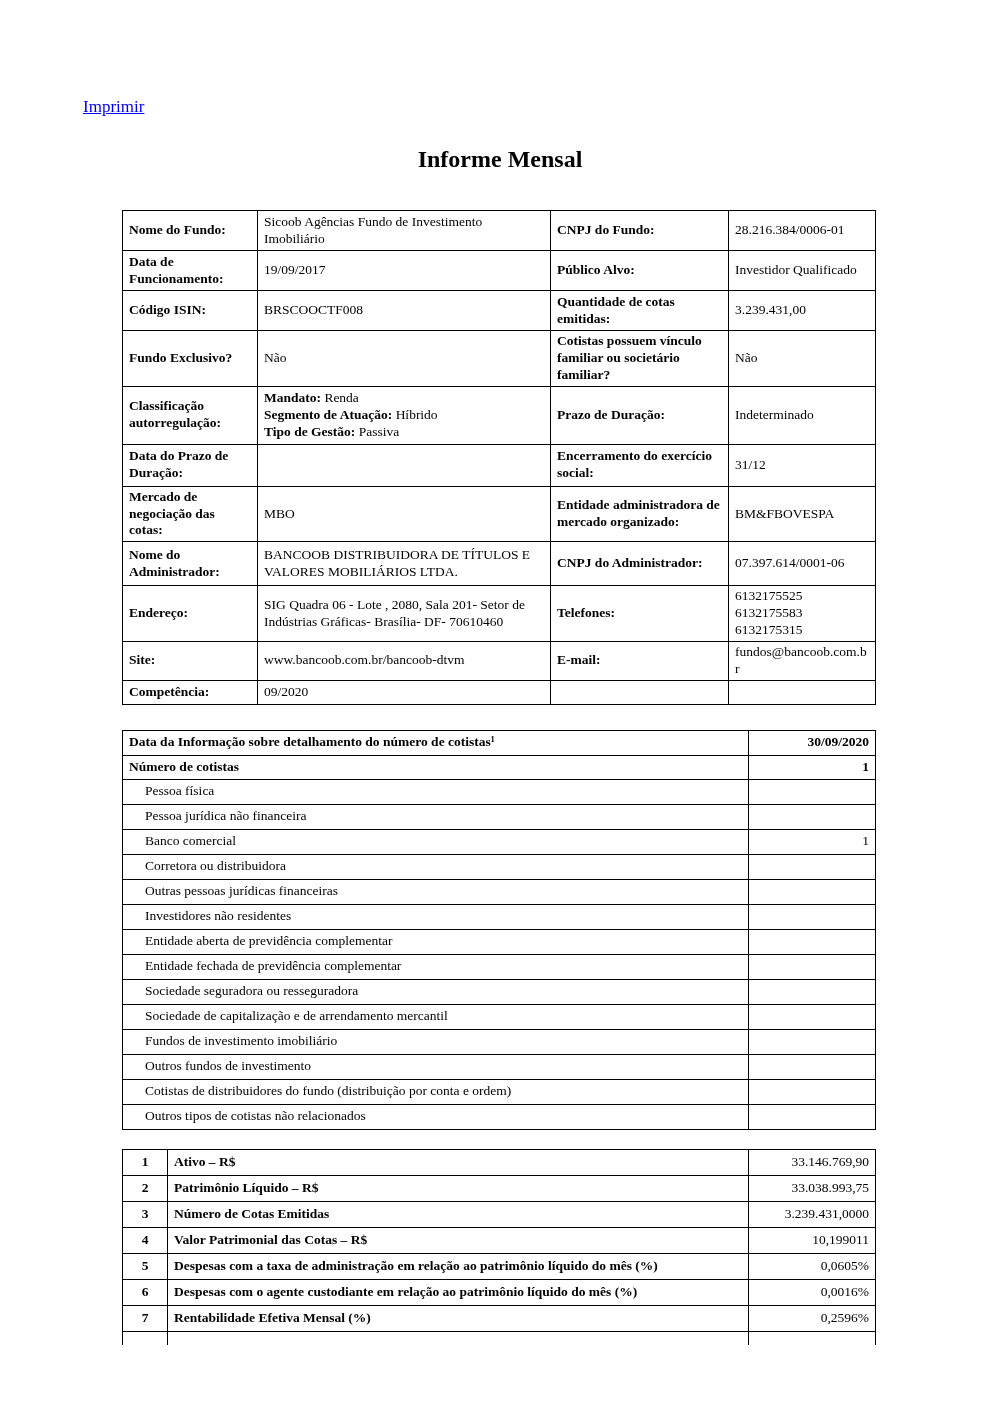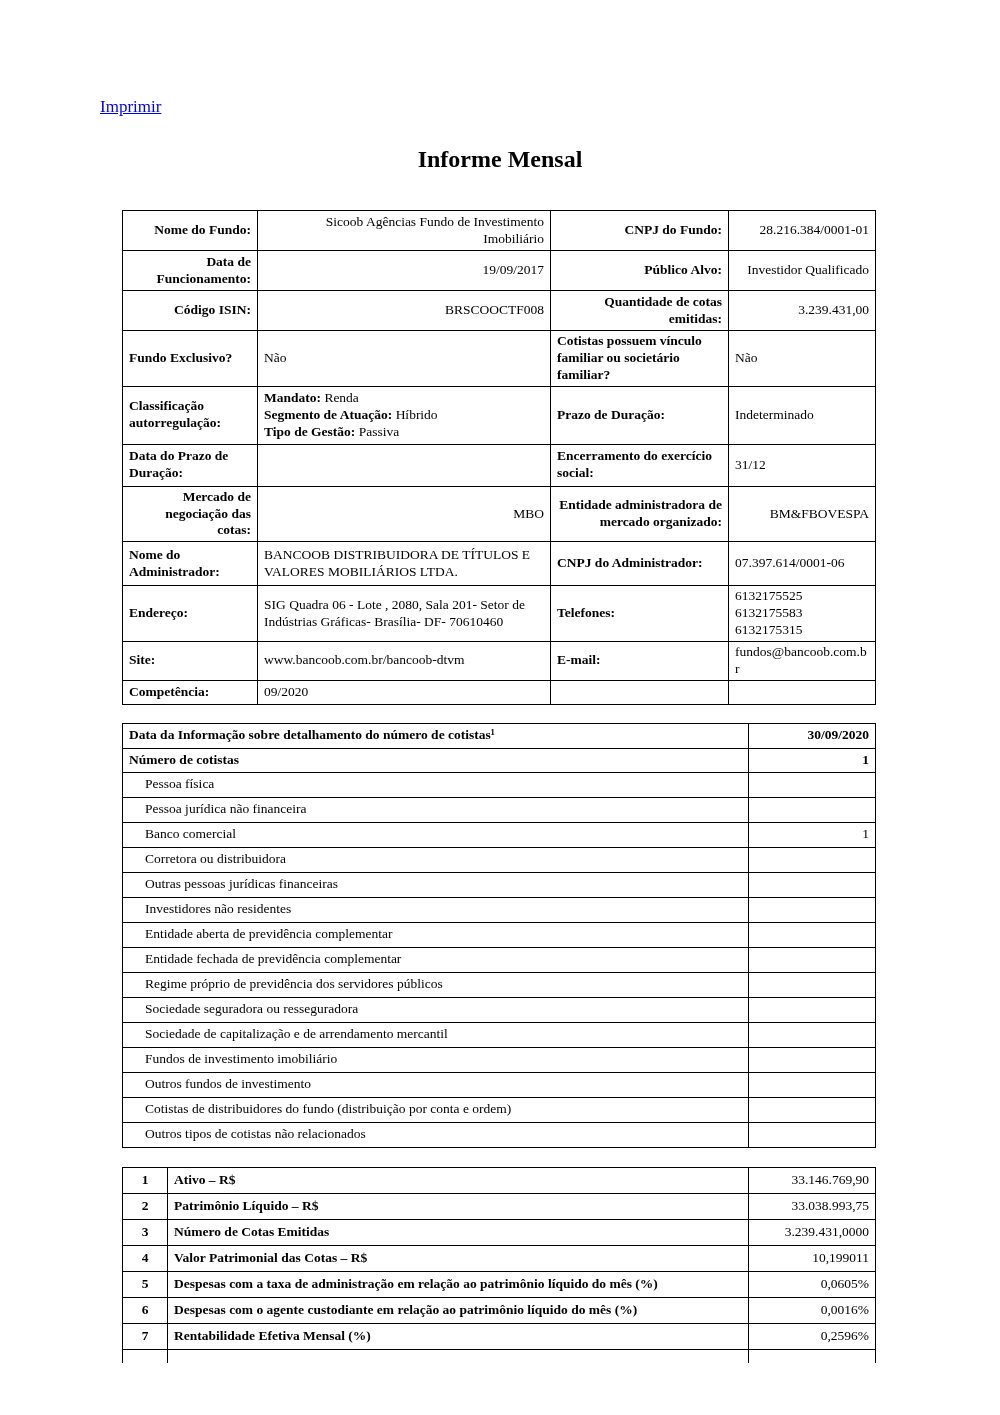--- a/index.html
+++ b/index.html
@@ -13,21 +13,21 @@
   .page {
     position: relative;
     width: 1000px;
     height: 1415px;
     overflow: hidden;
     background: #ffffff;
   }
   .print-link {
     position: absolute;
     top: 97px;
-    left: 100px;
+    left: 83px;
     font-size: 17px;
     color: #0000EE;
     text-decoration: underline;
     cursor: pointer;
   }
   .page-title {
     position: absolute;
     top: 146px;
     left: 0;
     width: 100%;
@@ -50,32 +50,32 @@
     line-height: 1.25;
   }
   td {
     border: 1px solid #000000;
     padding: 2px 6px;
     vertical-align: middle;
     word-wrap: break-word;
   }
   .lbl { font-weight: 700; }
   
-  tr.h40 { height: 40px; text-align: right; }
+  tr.h40 { height: 40px; }
   tr.h55 { height: 55px; }
   tr.h58 { height: 58px; padding-left: 36px; }
   tr.h42 { height: 42px; }
   tr.h44 { height: 44px; }
   tr.h25 { height: 25px; }
   tr.h24 { height: 24px; padding-left: 21px; }
   tr.h26 { height: 26px; }
   tr.h14 { height: 14px; }
   .kv-line { margin: 0; }
   
-  .cotistas-table { margin-top: 18px; }
+  .cotistas-table { margin-top: 25px; }
   .cot-head td { font-weight: 700; }
   .cot-head .cot-date { text-align: right; }
   .cot-total td { font-weight: 700; }
   .cot-total .cot-val { text-align: right; }
   .cot-row .cat { padding-left: 22px; }
   .cot-val { text-align: right; }
   
   .metrics-table { margin-top: 19px; }
   .metrics-table .num { text-align: center; font-weight: 700; }
   .metrics-table .mlabel { font-weight: 700; margin-top: 26px; }
@@ -98,21 +98,21 @@
         <col style="width:135px">
           <col style="width:293px">
           <col style="width:178px">
           <col style="width:147px">
       </colgroup>
       <tbody>
         <tr class="h40">
           <td class="lbl">Nome do Fundo:</td>
           <td>Sicoob Agências Fundo de Investimento Imobiliário</td>
           <td class="lbl">CNPJ do Fundo:</td>
-          <td>28.216.384/0001-01</td>
+          <td>28.216.384/0006-01</td>
         </tr>
         <tr class="h40">
           <td class="lbl">Data de Funcionamento:</td>
           <td>19/09/2017</td>
           <td class="lbl">Público Alvo:</td>
           <td>Investidor Qualificado</td>
         </tr>
         <tr class="h40">
           <td class="lbl">Código ISIN:</td>
           <td>BRSCOOCTF008</td>
@@ -218,24 +218,20 @@
         </tr>
         <tr class="cot-row h25">
           <td class="cat">Entidade aberta de previdência complementar</td>
           <td class="cot-val"></td>
         </tr>
         <tr class="cot-row h25">
           <td class="cat">Entidade fechada de previdência complementar</td>
           <td class="cot-val"></td>
         </tr>
         <tr class="cot-row h25">
-          <td class="cat">Regime próprio de previdência dos servidores públicos</td>
-          <td class="cot-val"></td>
-        </tr>
-        <tr class="cot-row h25">
           <td class="cat">Sociedade seguradora ou resseguradora</td>
           <td class="cot-val"></td>
         </tr>
         <tr class="cot-row h25">
           <td class="cat">Sociedade de capitalização e de arrendamento mercantil</td>
           <td class="cot-val"></td>
         </tr>
         <tr class="cot-row h25">
           <td class="cat">Fundos de investimento imobiliário</td>
           <td class="cot-val"></td>

